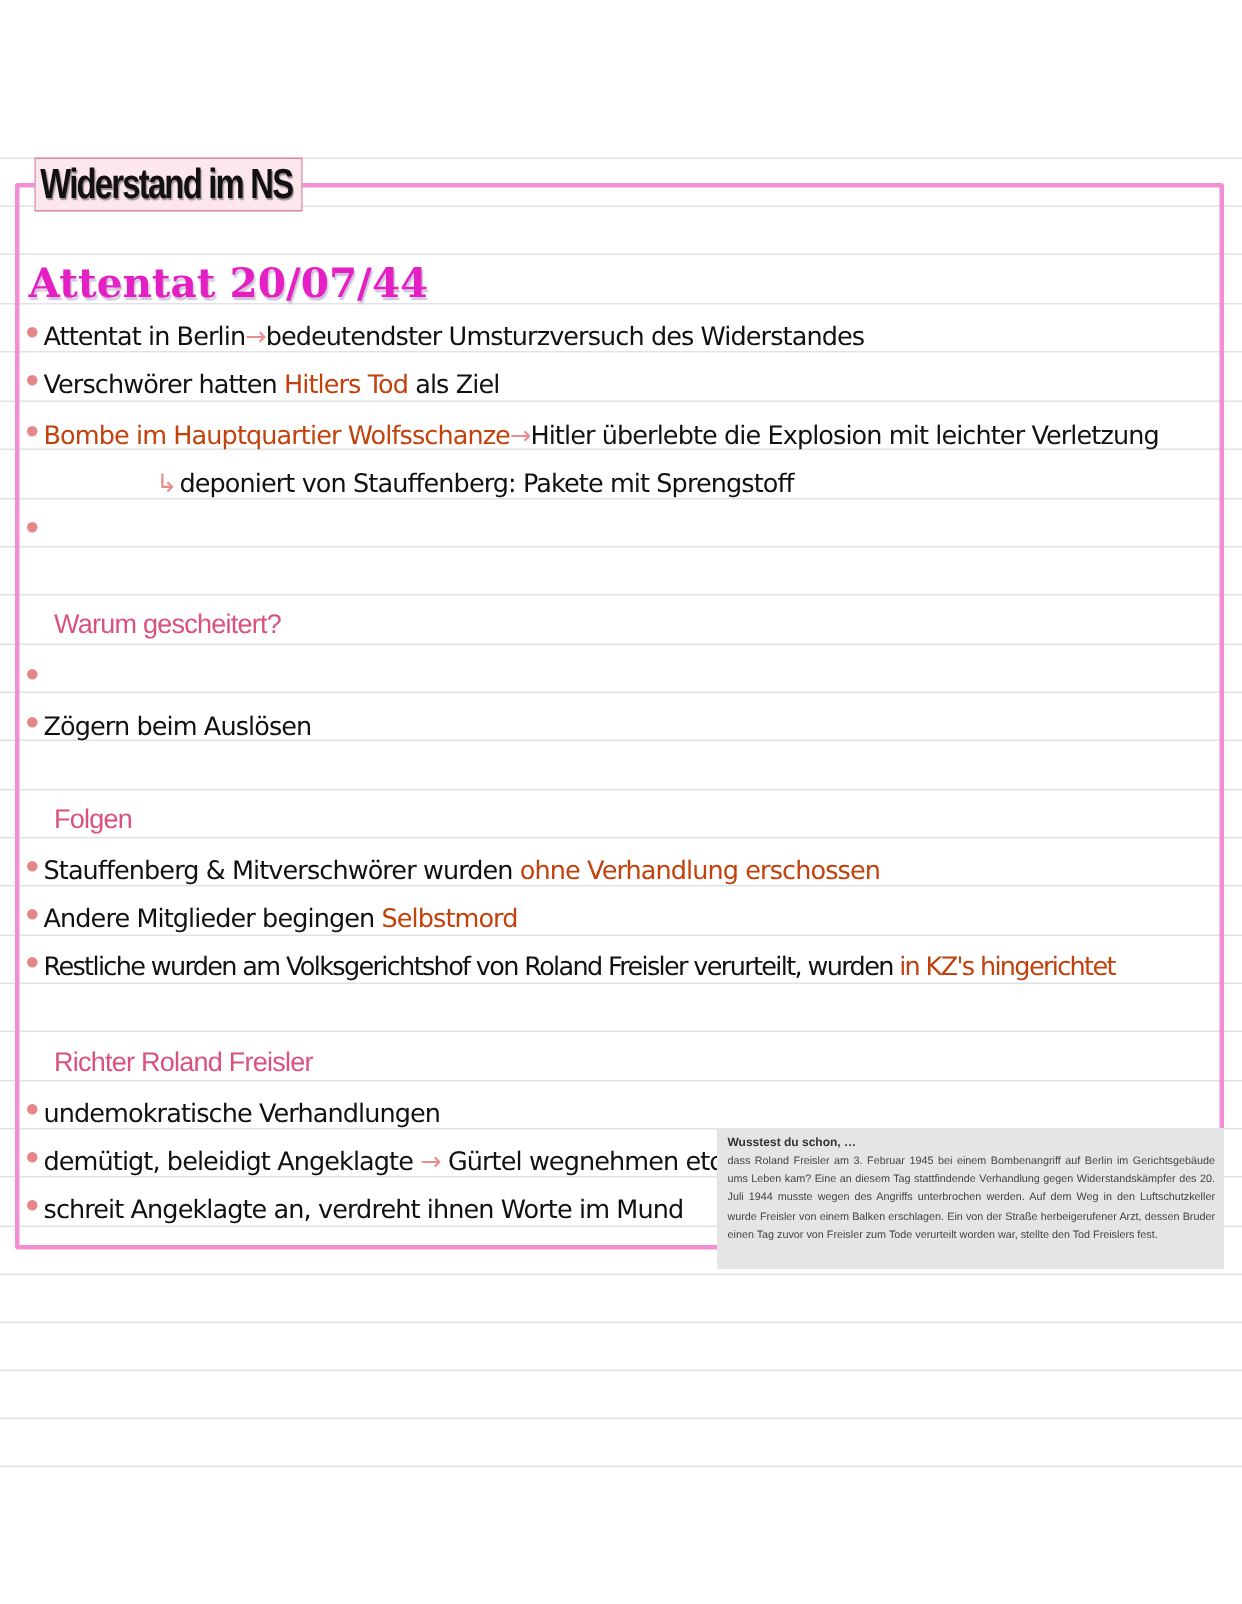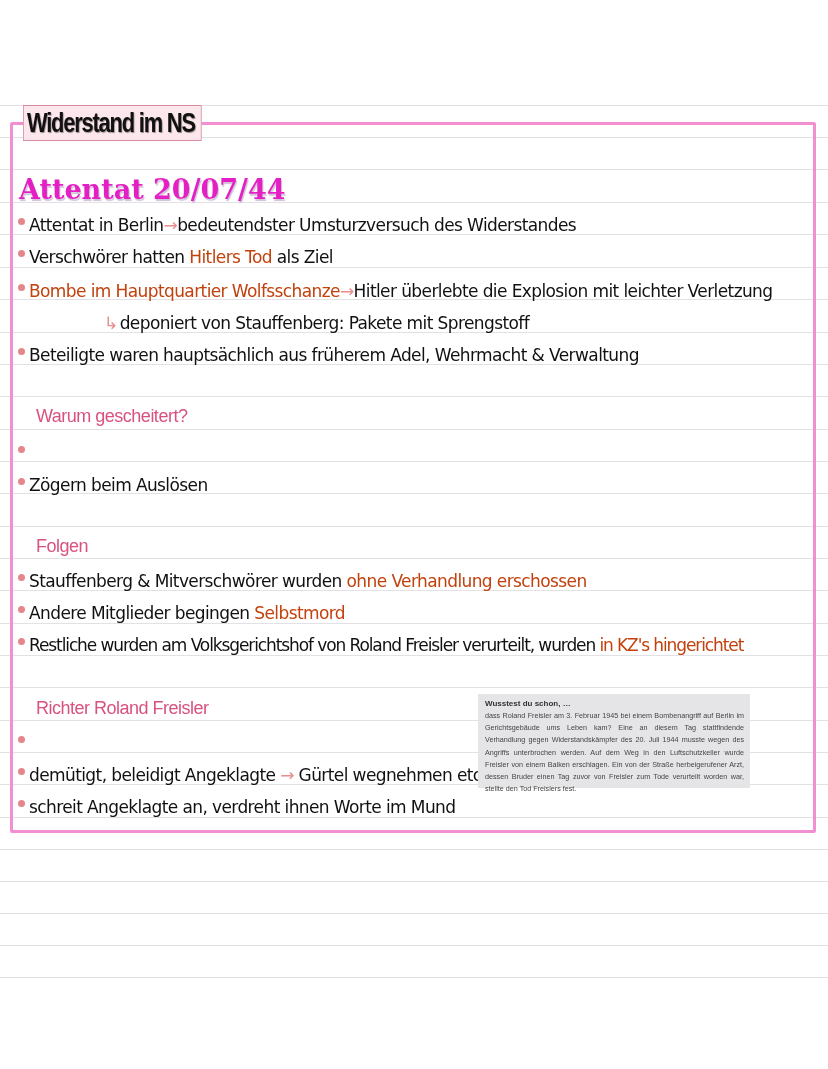--- a/index.html
+++ b/index.html
@@ -45,21 +45,21 @@
   }
   .line .bullet {
     display: inline-block; width: 7px; height: 7px; border-radius: 50%;
     background: #e5878a; vertical-align: top; margin-top: 4px; margin-right: 4px;
   }
   .line .purple { color: #c2410c; }
   .line .arrow { color: #e98d8d; }
   .line.indent { left: 60px; margin-left: 44px; }
   .line.indent .hook { color: #e98d8d; margin-right: 2px; }
   .info-box {
-    position: absolute; left: 478px; top: 694px; width: 272px; height: 94px;
+    position: absolute; left: 478px; top: 752px; width: 338px; height: 94px;
     background: #e5e5e7; box-sizing: border-box; padding: 4px 6px 4px 7px;
     font-family: "Liberation Sans", sans-serif; color: #444;
   }
   .info-box .info-title {
     font-size: 8px; font-weight: bold; color: #333; line-height: 11px; margin-bottom: 1px;
   }
   .info-box .info-text {
     font-size: 7.2px; line-height: 12.2px; text-align: justify;
   }
 </style>
@@ -109,21 +109,21 @@
 <div class="line" style="top:246px">
   <span class="bullet"></span><span>Verschwörer hatten </span><span class="purple">Hitlers Tod</span><span> als Ziel</span>
 </div>
 <div class="line" style="top:280px">
   <span class="bullet"></span><span class="purple">Bombe im Hauptquartier Wolfsschanze</span><span class="arrow">→</span><span>Hitler überlebte die Explosion mit leichter Verletzung</span>
 </div>
 <div class="line indent" style="top:312px">
   <span class="hook">↳</span><span>deponiert von Stauffenberg: Pakete mit Sprengstoff</span>
 </div>
 <div class="line" style="top:344px">
-  <span class="bullet"></span><span>Beteiligte waren hauptsächlich aus früherem Adel, Wehrmacht &amp; Verwaltung</span>
+  <span class="bullet"></span>
 </div>
 
 <div class="subhead" style="top:406px">Warum gescheitert?</div>
 <div class="line" style="top:442px">
   <span class="bullet"></span>
 </div>
 <div class="line" style="top:474px">
   <span class="bullet"></span><span>Zögern beim Auslösen</span>
 </div>
 
@@ -133,21 +133,21 @@
 </div>
 <div class="line" style="top:602px">
   <span class="bullet"></span><span>Andere Mitglieder begingen </span><span class="purple">Selbstmord</span>
 </div>
 <div class="line" style="top:634px; letter-spacing:-1.1px;">
   <span class="bullet"></span><span>Restliche wurden am Volksgerichtshof von Roland Freisler verurteilt, wurden </span><span class="purple">in KZ's hingerichtet</span>
 </div>
 
 <div class="subhead" style="top:698px">Richter Roland Freisler</div>
 <div class="line" style="top:732px">
-  <span class="bullet"></span>
+  <span class="bullet"></span><span>undemokratische Verhandlungen</span>
 </div>
 <div class="line" style="top:764px">
   <span class="bullet"></span><span>demütigt, beleidigt Angeklagte </span><span class="arrow">→</span><span> Gürtel wegnehmen etc</span>
 </div>
 <div class="line" style="top:796px">
   <span class="bullet"></span><span>schreit Angeklagte an, verdreht ihnen Worte im Mund</span>
 </div>
 
 <div class="info-box">
   <div class="info-title">Wusstest du schon, …</div>

